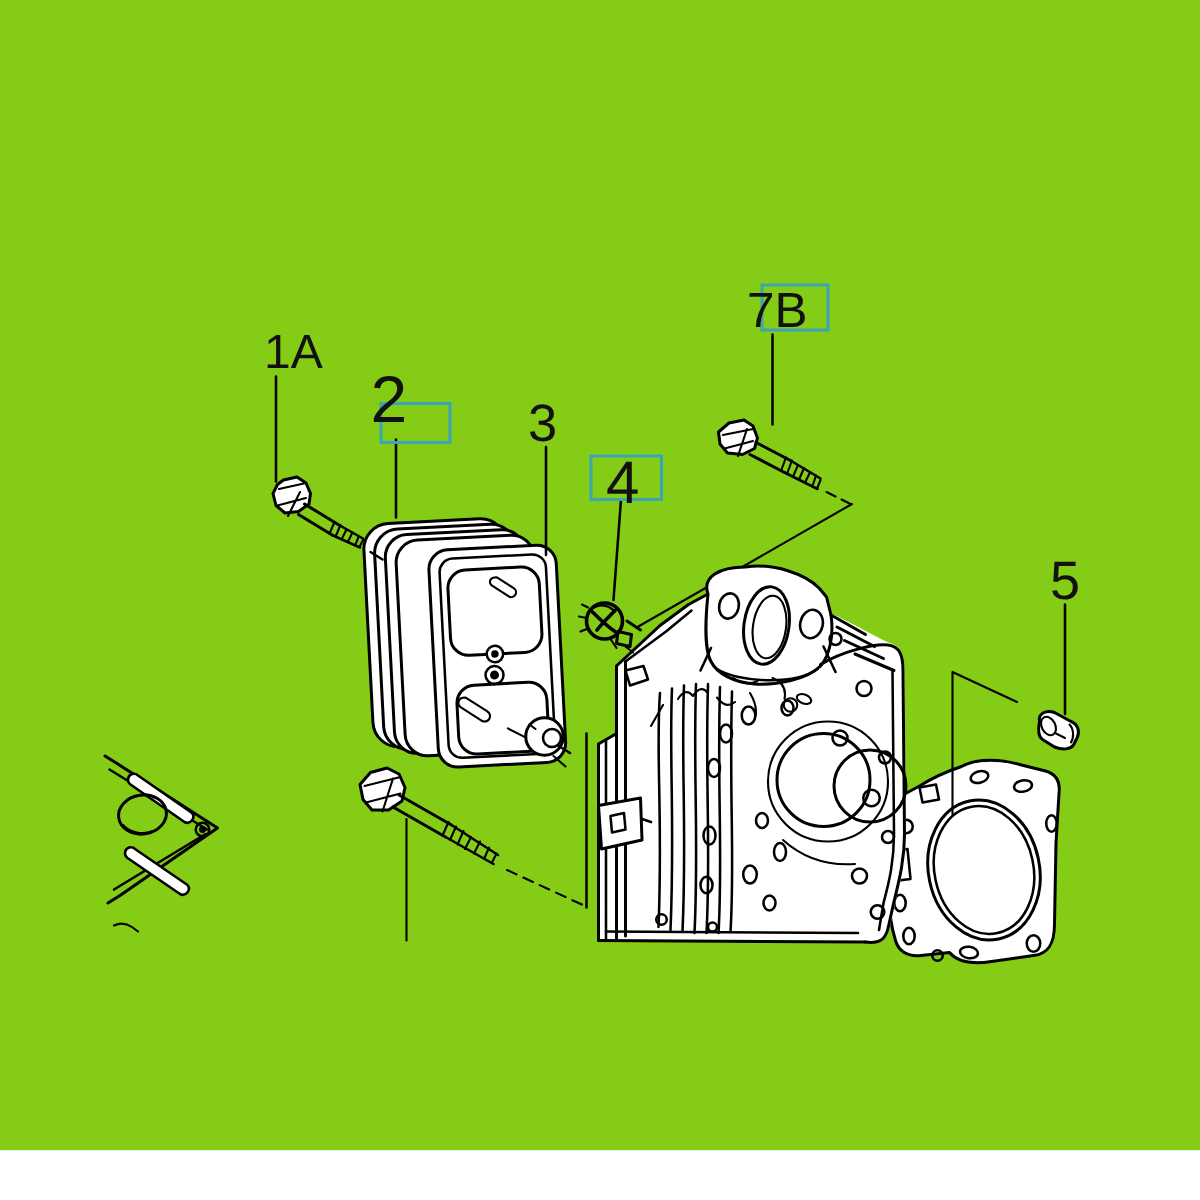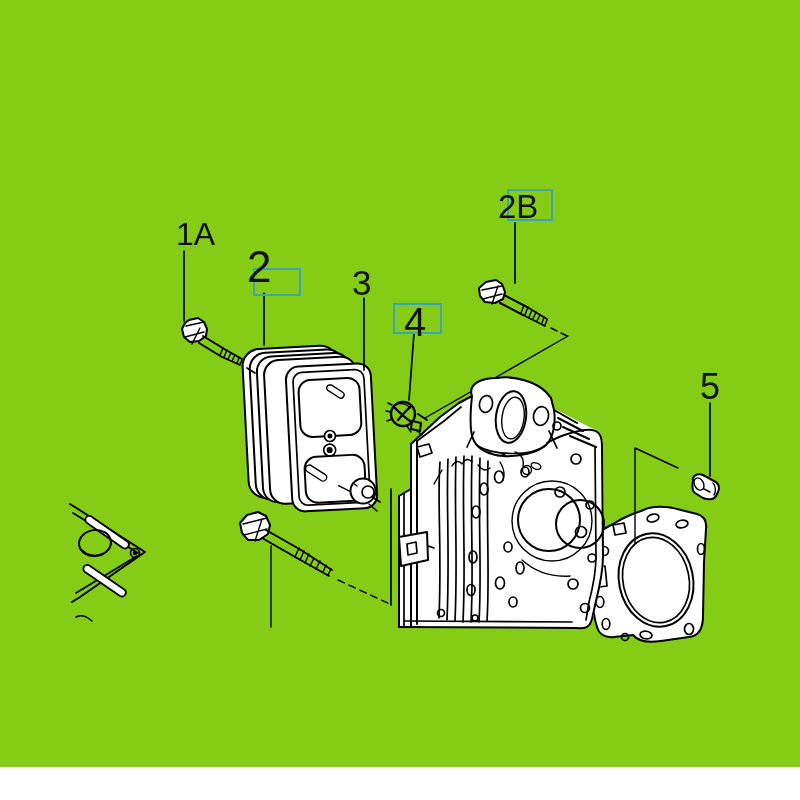--- a/index.html
+++ b/index.html
@@ -203,16 +203,16 @@
 
   <div class="cbox" style="left: 253px; top: 268px; width: 44px; height: 24px; border-color: rgb(61, 164, 180);"></div>
   <div class="label" style="left:247px;top:245px;font-size:44px;">2</div>
 
   <div class="label" style="left:352px;top:265px;font-size:35px;">3</div>
 
   <div class="cbox" style="left: 393px; top: 303px; width: 45px; height: 27px; border-color: rgb(61, 164, 180);"></div>
   <div class="label" style="left:404px;top:302px;font-size:40px;">4</div>
 
   <div class="cbox" style="left: 507px; top: 189px; width: 42px; height: 28px; border-color: rgb(61, 164, 180);"></div>
-  <div class="label" style="left:498px;top:190px;font-size:33px;">2B</div>
+  <div class="label" style="left:498px;top:190px;font-size:33px;">7B</div>
 
   <div class="label" style="left:700px;top:369px;font-size:36px;">5</div>
 </div>
 
 </body></html>

